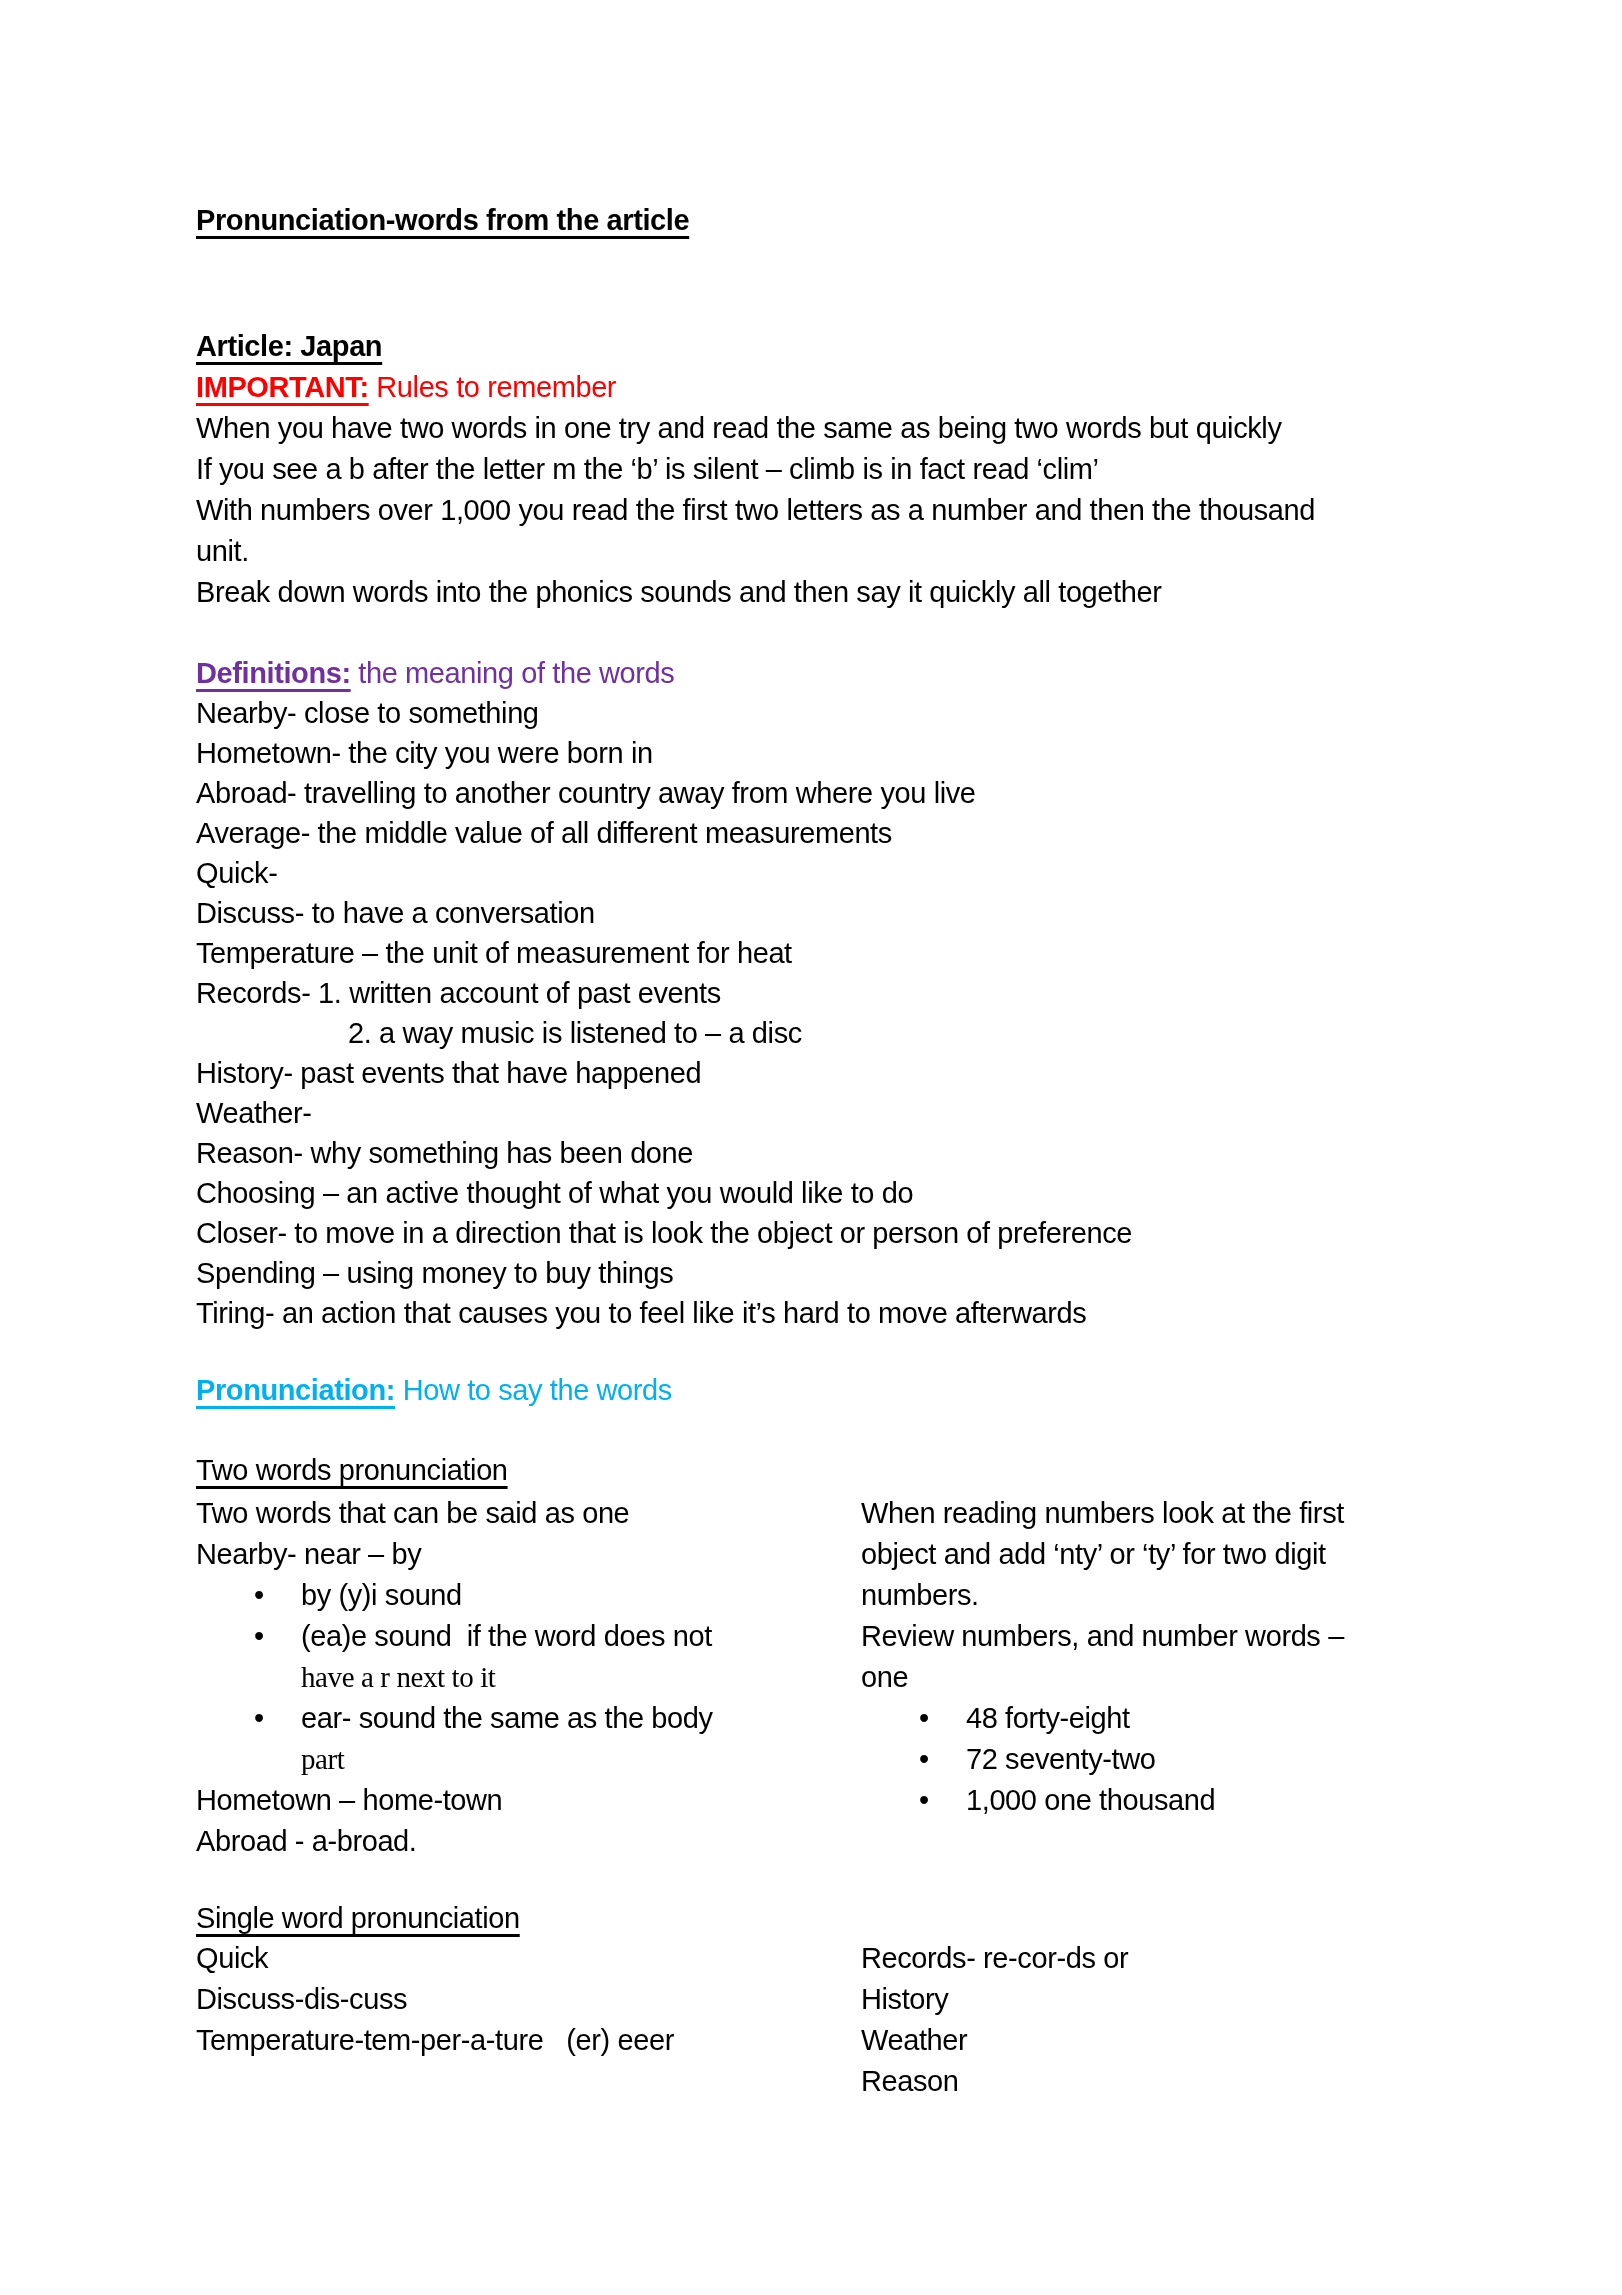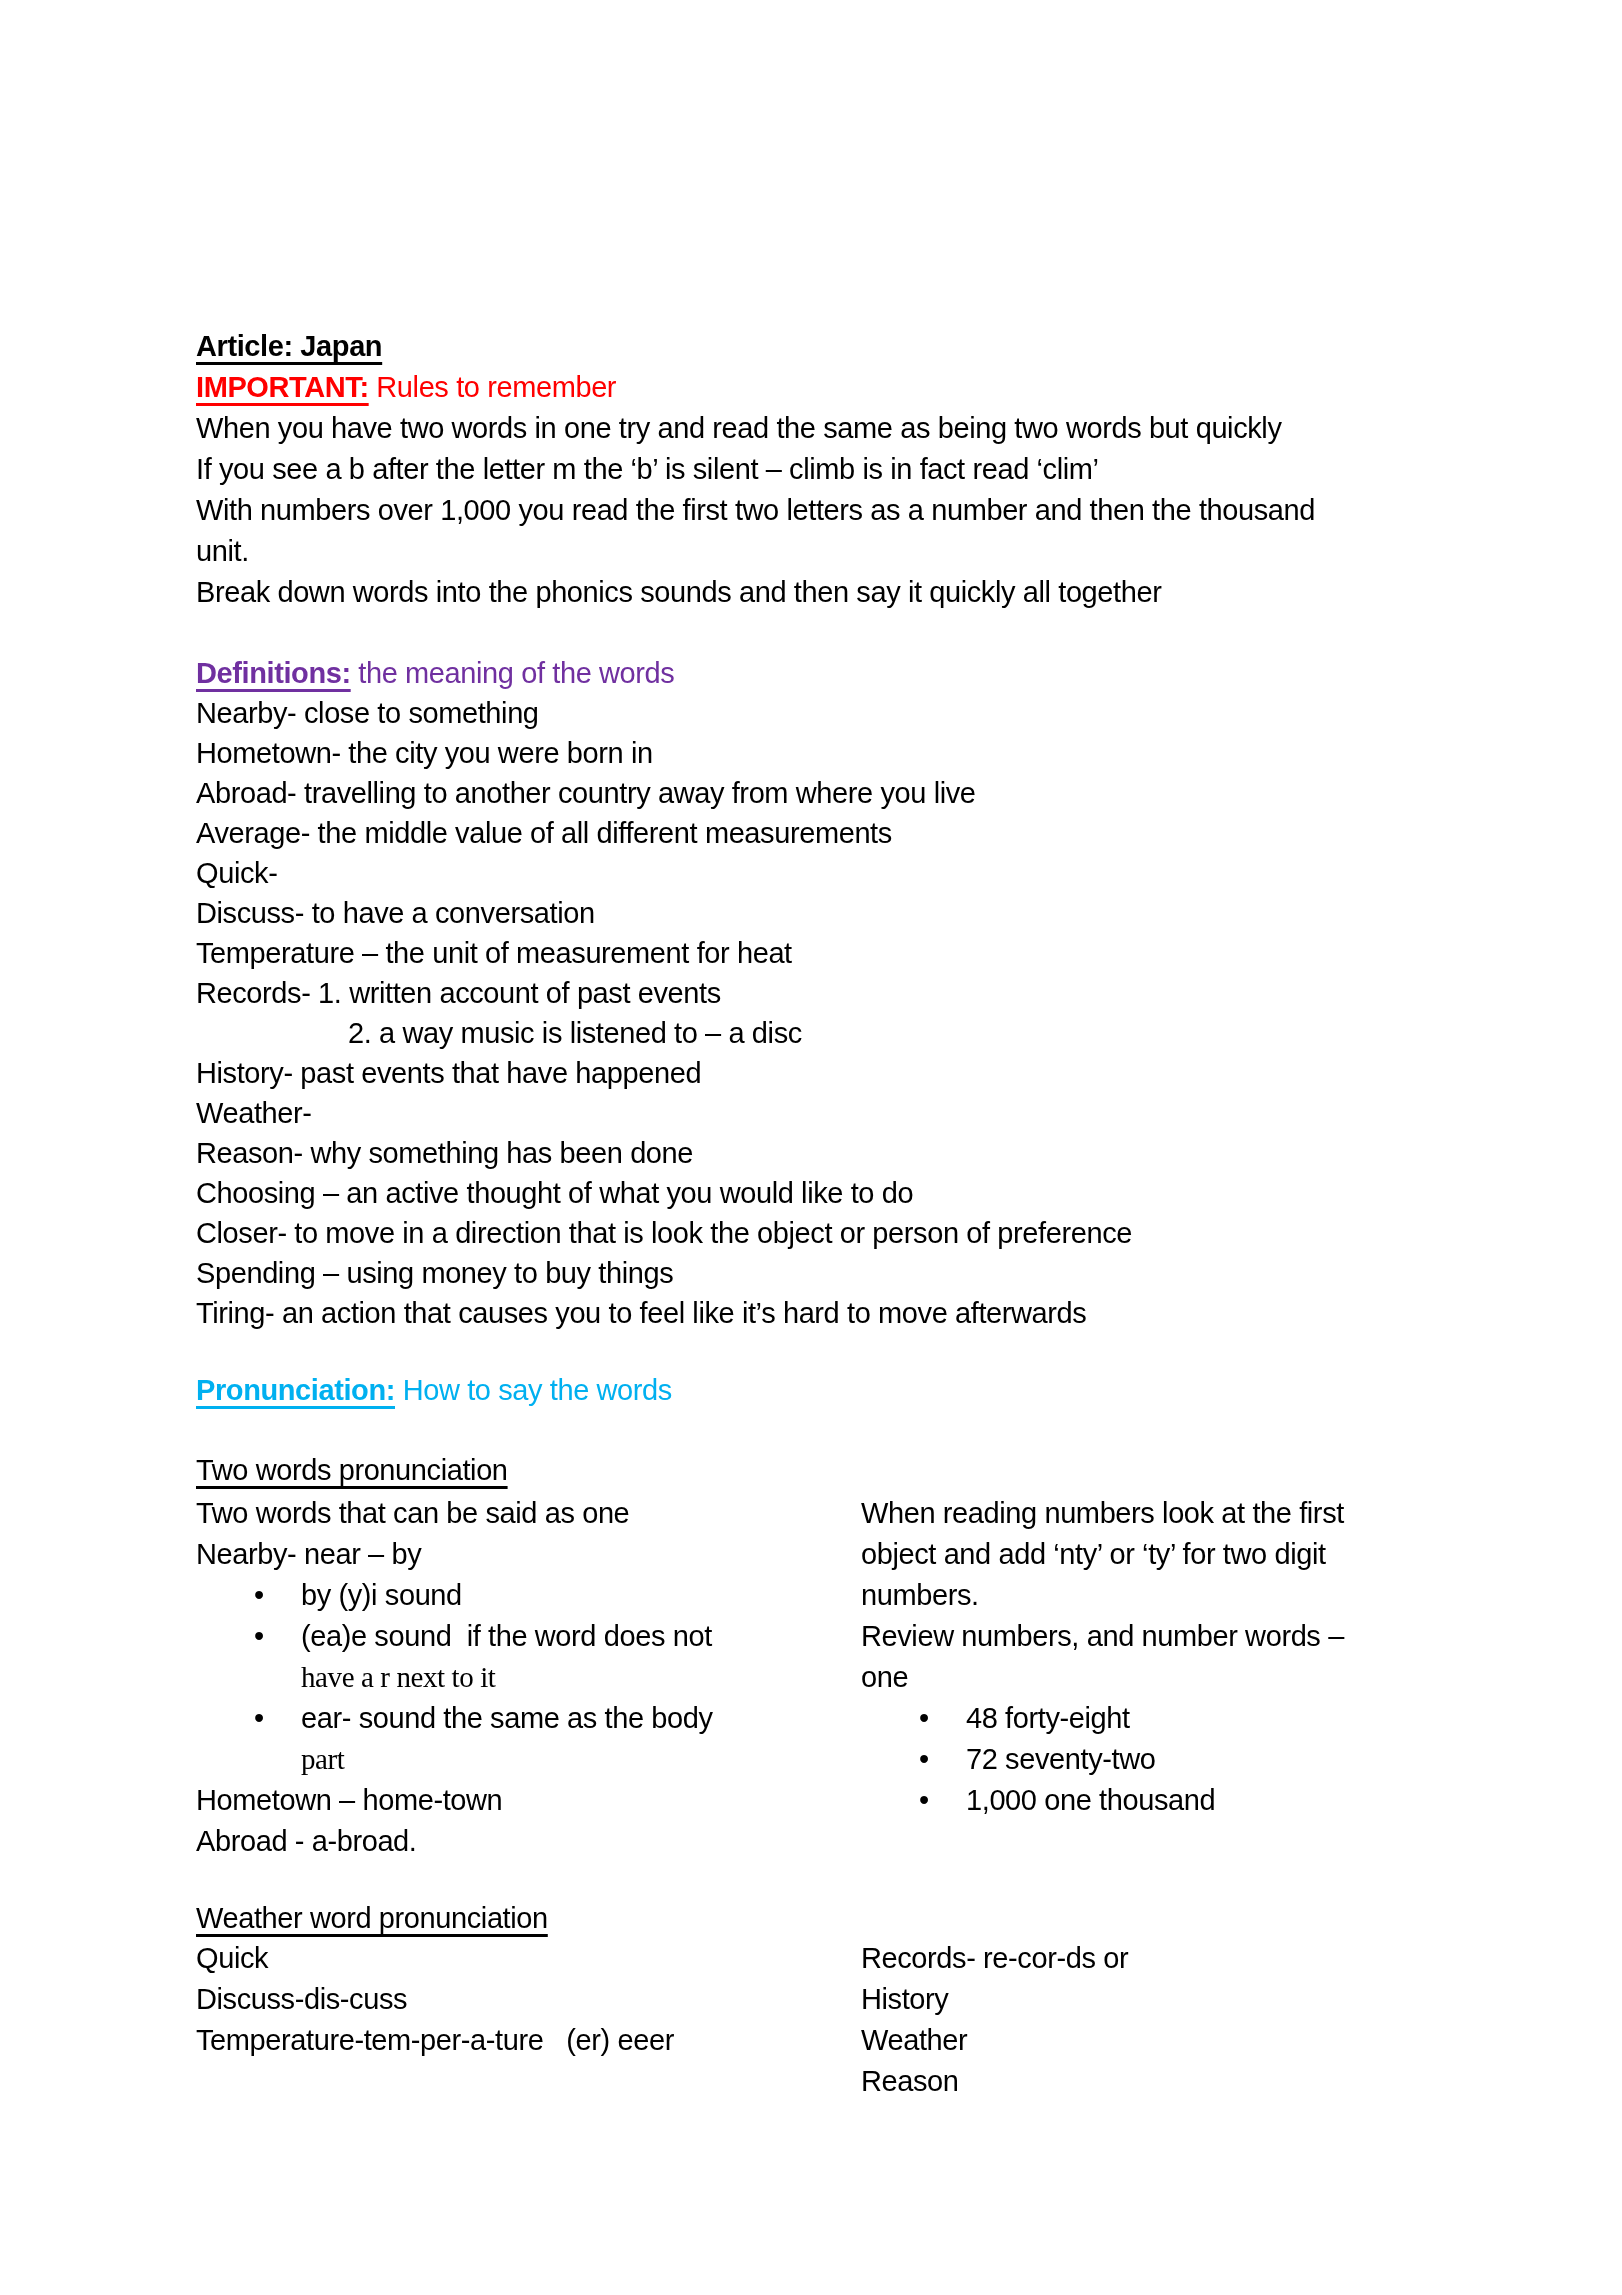--- a/index.html
+++ b/index.html
@@ -28,20 +28,21 @@
   .bullet .marker { position: absolute; left: 58px; top: 0; }
   .wrap { padding-left: 105px; font-family: Liberation Serif, serif; }
   .indent2 { padding-left: 152px; }
 </style>
 </head>
 <body>
 
 <div class="page">
 
   <div class="sec" style="top:200px">
+    <div class="line"><span class="bu">Pronunciation-words from the article</span></div>
   </div>
 
   <div class="sec" style="top:326px">
     <div class="line"><span class="bu">Article: Japan</span></div>
     <div class="line"><span class="red bu">IMPORTANT:</span><span class="red"> Rules to remember</span></div>
     <div class="line">When you have two words in one try and read the same as being two words but quickly</div>
     <div class="line">If you see a b after the letter m the ‘b’ is silent – climb is in fact read ‘clim’</div>
     <div class="line">With numbers over 1,000 you read the first two letters as a number and then the thousand</div>
     <div class="line">unit.</div>
     <div class="line">Break down words into the phonics sounds and then say it quickly all together</div>
@@ -92,21 +93,21 @@
     <div class="line">object and add ‘nty’ or ‘ty’ for two digit</div>
     <div class="line">numbers.</div>
     <div class="line">Review numbers, and number words –</div>
     <div class="line">one</div>
     <div class="line bullet"><span class="marker">•</span><span>48 forty-eight</span></div>
     <div class="line bullet"><span class="marker">•</span><span>72 seventy-two</span></div>
     <div class="line bullet"><span class="marker">•</span><span>1,000 one thousand</span></div>
   </div>
 
   <div class="sec" style="top:1898px">
-    <div class="line"><span class="u">Weather word pronunciation</span></div>
+    <div class="line"><span class="u">Single word pronunciation</span></div>
   </div>
 
   <div class="col" style="top:1938px">
     <div class="line">Quick</div>
     <div class="line">Discuss-dis-cuss</div>
     <div class="line">Temperature-tem-per-a-ture   (er) eeer</div>
   </div>
 
   <div class="col right" style="top:1938px">
     <div class="line">Records- re-cor-ds or</div>

